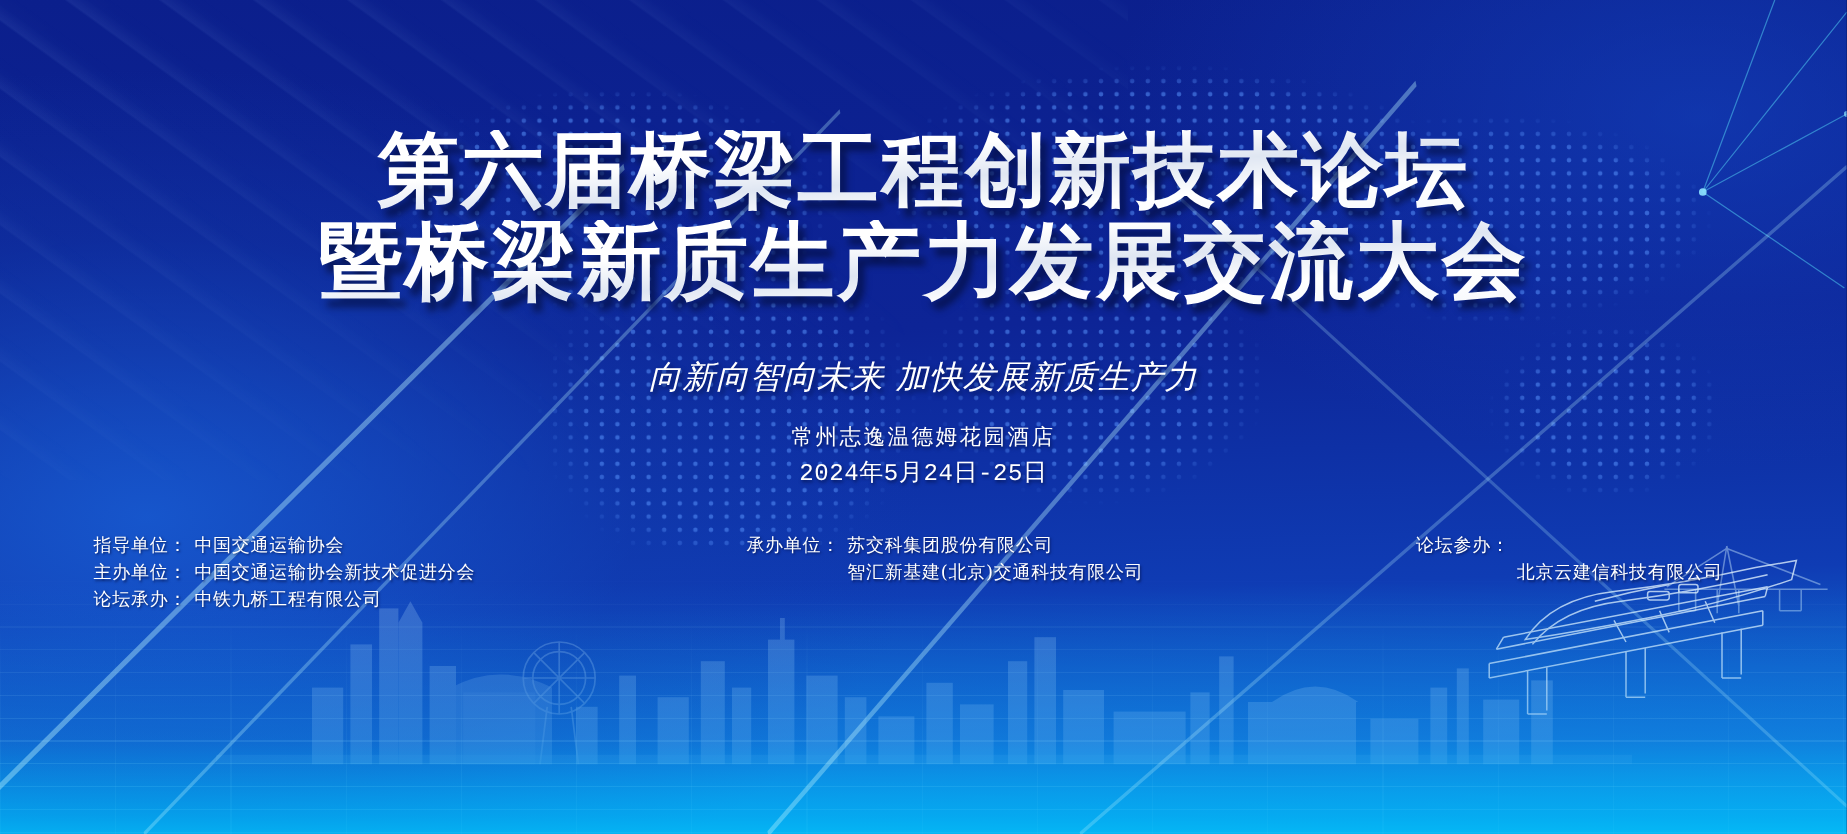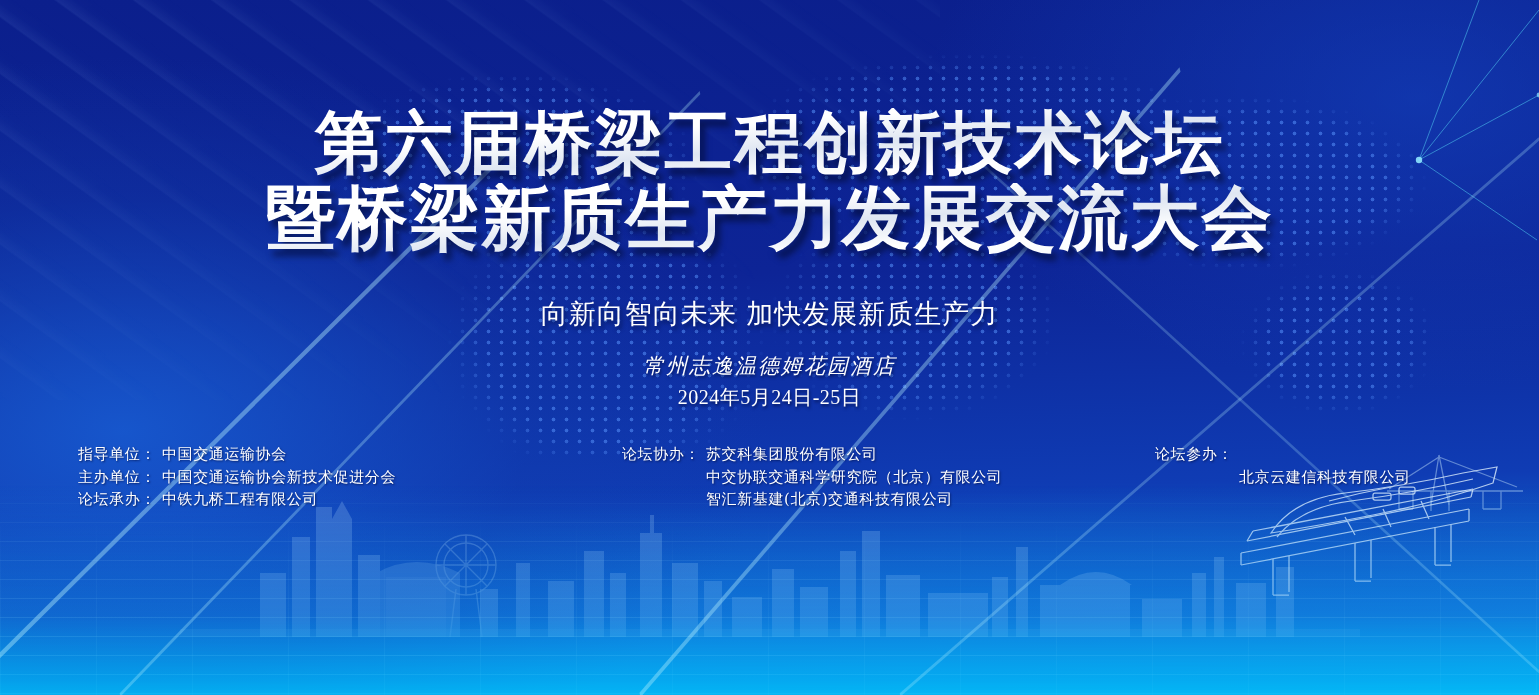--- a/index.html
+++ b/index.html
@@ -106,37 +106,38 @@
     white-space:nowrap;
   }
   .title-line.l2{font-size:70px;margin-top:6px;}
 
   .subtitle{
     position:absolute;top:296px;left:0;right:0;text-align:center;
     font-family:"DejaVu Sans","Liberation Sans",sans-serif;
     font-size:27px;color:#ffffff;letter-spacing:1px;
     text-shadow:2px 3px 4px rgba(4,16,70,.75);
     white-space:nowrap;
+    font-style:italic;
   }
 
   .venue{
     position:absolute;top:352px;left:0;right:0;text-align:center;
     font-family:"DejaVu Serif","Liberation Serif",serif;
     color:#ffffff;
     text-shadow:1px 2px 3px rgba(4,16,70,.8);
   }
-  .venue .place{font-size:21px;letter-spacing:2px;display:block;font-style:italic;}
+  .venue .place{font-size:18px;letter-spacing:2px;display:block;}
   .venue .date{font-size:20px;letter-spacing:.5px;display:block;margin-top:4px;
-    font-family:Liberation Serif, serif;}
+    font-family:Liberation Mono, monospace;}
 
   .orgs{position:absolute;top:443px;left:0;right:0;height:130px;padding-left:44px;}
   .org-col{position:absolute;top:0;}
   .org-col.c1{left:78px;}
   .org-col.c2{left:622px;}
-  .org-col.c3{left:1155px;}
+  .org-col.c3{left:1180px;}
 
   .org-row{
     display:flex;align-items:flex-start;
     font-family:"DejaVu Serif","Liberation Serif",serif;
     font-size:15px;line-height:22.5px;color:#ffffff;
     letter-spacing:.6px;white-space:nowrap;
     text-shadow:1px 1px 2px rgba(4,16,70,.75);
   }
   .org-label{min-width:84px;display:inline-block;}
   .org-val{display:inline-block;}
@@ -284,26 +285,22 @@
           <span class="org-val">中国交通运输协会新技术促进分会</span>
         </div>
         <div class="org-row">
           <span class="org-label">论坛承办：</span>
           <span class="org-val">中铁九桥工程有限公司</span>
         </div>
       </div>
 
       <div class="org-col c2">
         <div class="org-row">
-          <span class="org-label">论坛协办：</span>
+          <span class="org-label">承办单位：</span>
           <span class="org-val">苏交科集团股份有限公司</span>
-        </div>
-        <div class="org-row cont">
-          <span class="org-label">承办单位：</span>
-          <span class="org-val">中交协联交通科学研究院（北京）有限公司</span>
         </div>
         <div class="org-row cont">
           <span class="org-label">承办单位：</span>
           <span class="org-val">智汇新基建(北京)交通科技有限公司</span>
         </div>
       </div>
 
       <div class="org-col c3">
         <div class="org-row">
           <span class="org-label">论坛参办：</span>

